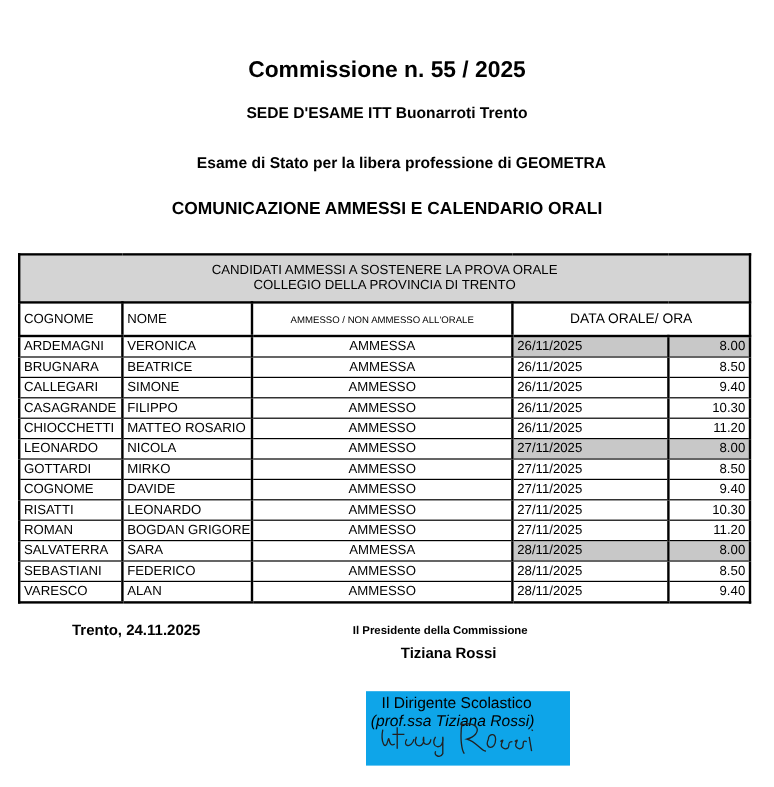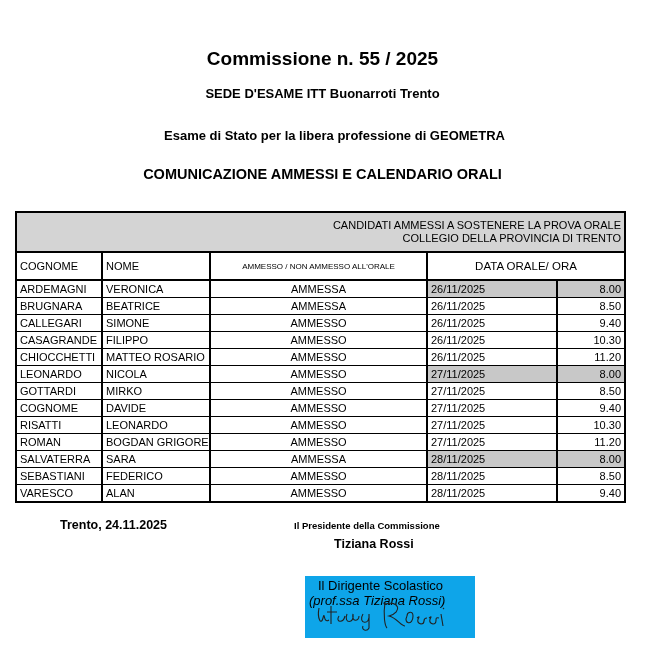--- a/index.html
+++ b/index.html
@@ -16,21 +16,21 @@
     table.grid {
       position: absolute; left: 15px; top: 211px; width: 609px;
       border-collapse: collapse; table-layout: fixed;
       font-size: 11px;
     }
     table.grid td {
       border: 1px solid #000; padding: 0 3px; height: 16px; line-height: 15px;
       white-space: nowrap; overflow: hidden;
     }
     .caption-cell {
-      background: #d4d4d4; text-align: right; height: 38px !important; line-height: 13px !important;
+      background: #d4d4d4; text-align: center; height: 38px !important; line-height: 13px !important;
       border-top: 2px solid #000 !important; border-left: 2px solid #000 !important; border-right: 2px solid #000 !important;
       border-bottom: 2px solid #000 !important;
       font-size: 11px;
     }
     .colhead td { height: 26px !important; font-size: 11px; border-bottom: 2px solid #000 !important; }
     .colhead .small { font-size: 8px; font-weight: normal; text-align: center; }
     .colhead .date-h { font-size: 11.5px; text-align: center; }
     .c-status { text-align: center; }
     .c-time { text-align: right; }
     .shaded { background: #c8c8c8; }

